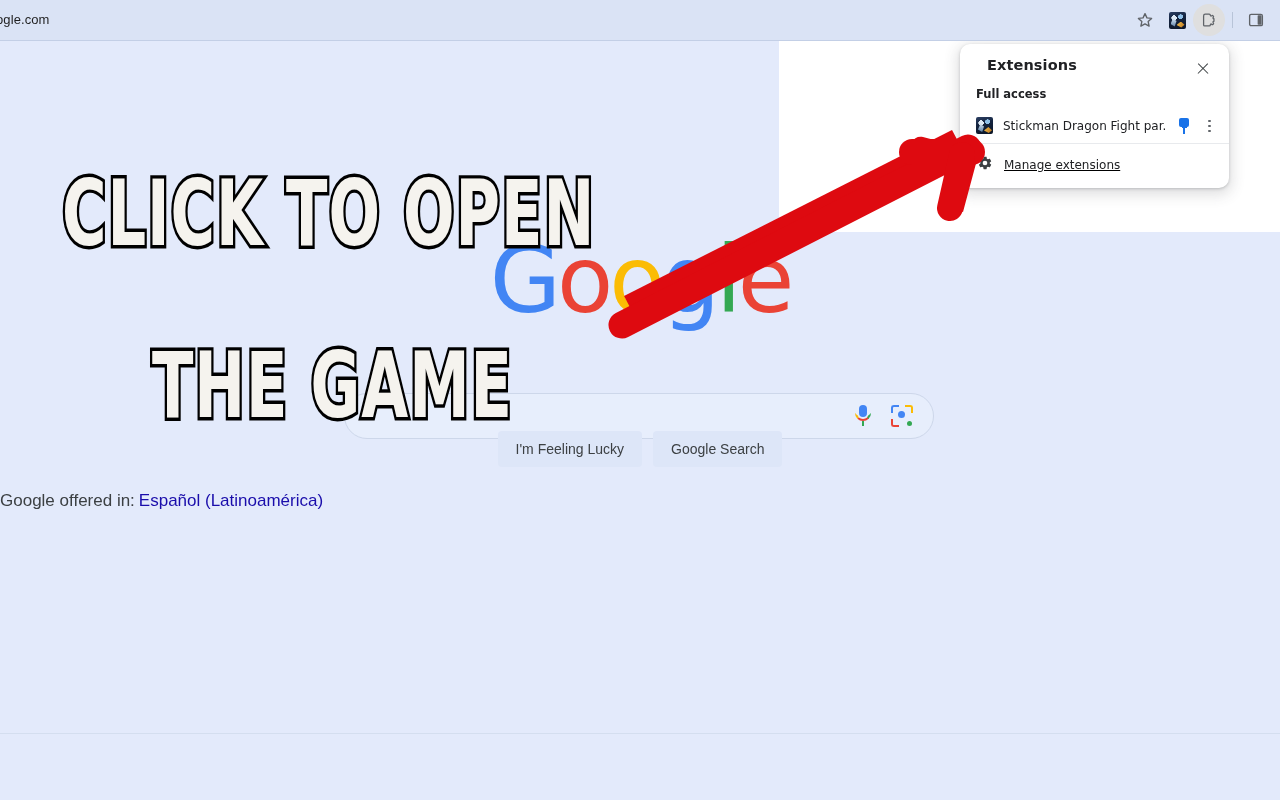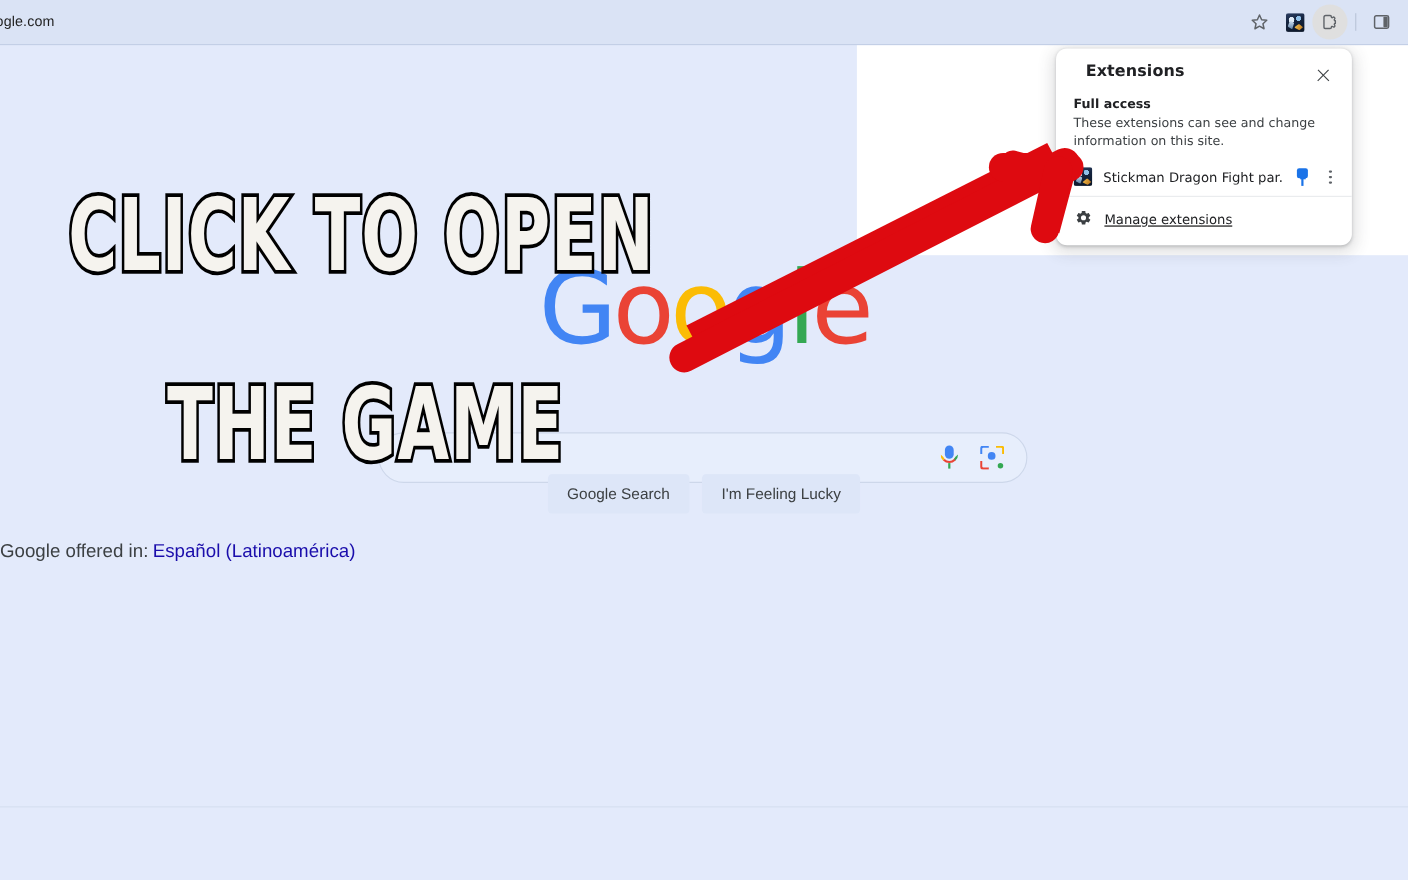--- a/index.html
+++ b/index.html
@@ -385,22 +385,22 @@
         <div class="corner c1"></div>
           <div class="corner c2"></div>
           <div class="corner c3"></div>
         <div class="dot"></div>
           <div class="gdot"></div>
       </div>
     </div>
   </div>
 
   <div class="btn-row">
+    <button class="gbtn">I'm Feeling Lucky</button>
     <button class="gbtn">Google Search</button>
-    <button class="gbtn">I'm Feeling Lucky</button>
   </div>
 
   <div class="offered">
     <span>Google offered in:</span><a>Español (Latinoamérica)</a>
   </div>
 
   <div class="footer-div"></div>
 </div>
 
 <div class="white-panel-top"></div>
@@ -433,21 +433,20 @@
   </div>
 </div>
 
 <div class="ext-popup">
   <div class="ext-head">
     <div class="ext-title">Extensions</div>
     <div class="ext-close"></div>
   </div>
 
   <div class="ext-section-title">Full access</div>
-  <div class="ext-section-desc">These extensions can see and change information on this site.</div>
 
   <div class="ext-row">
     <div class="ext-row-icon">
       <div class="ext-thumb"></div>
     </div>
     <div class="ext-row-label">Stickman Dragon Fight par...</div>
     <div class="pin">
       <div class="head"></div>
         <div class="neck"></div>
         <div class="tip"></div>

